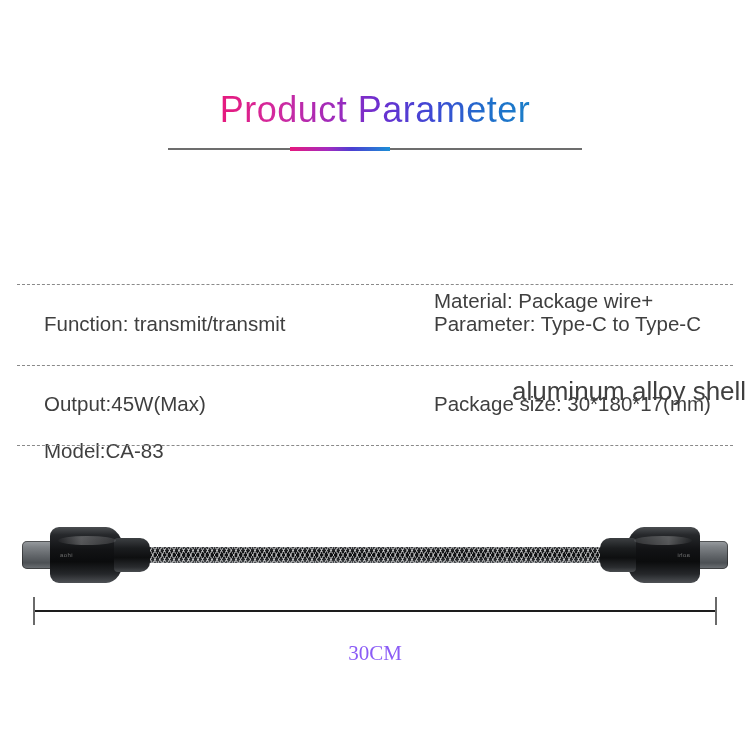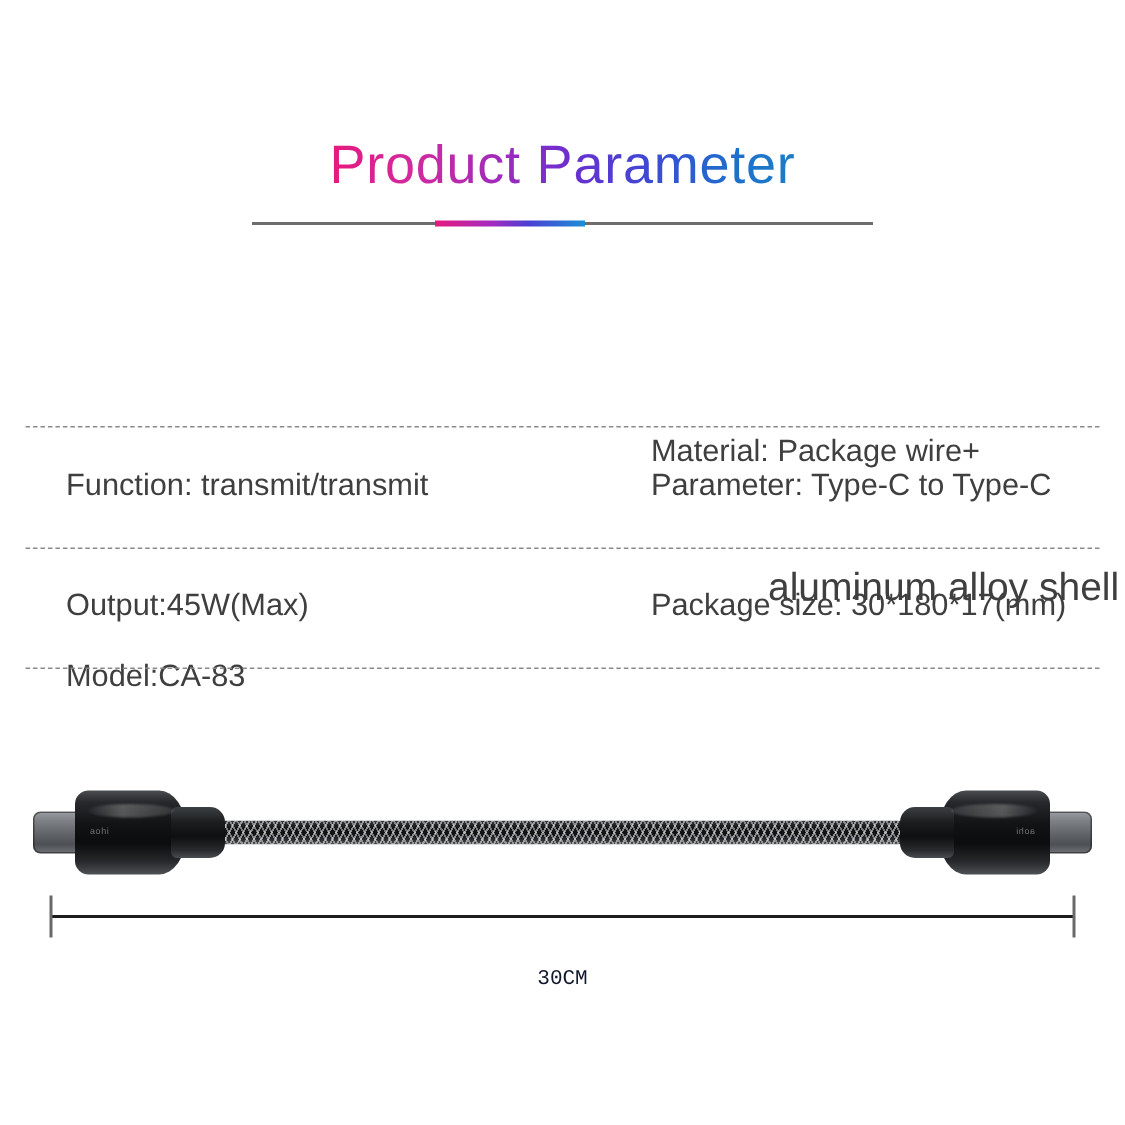--- a/index.html
+++ b/index.html
@@ -262,24 +262,24 @@
   }
   #dim-cap-left  { left: -1px; }
   #dim-cap-right { right: -1px; }
 
   #dimension-label {
     position: absolute;
     left: 0;
     top: 640px;
     width: 750px;
     text-align: center;
-    font-size: 14px;
+    font-size: 21px;
     line-height: 26px;
-    color: #0f172a;
-    font-family: Liberation Mono, monospace;
+    color: #8b5cf6;
+    font-family: Liberation Serif, serif;
   }
 </style>
 </head>
 <body>
 
 <div id="title-block">
   <div id="page-title">Product Parameter</div>
 </div>
 
 <div id="title-rule">

